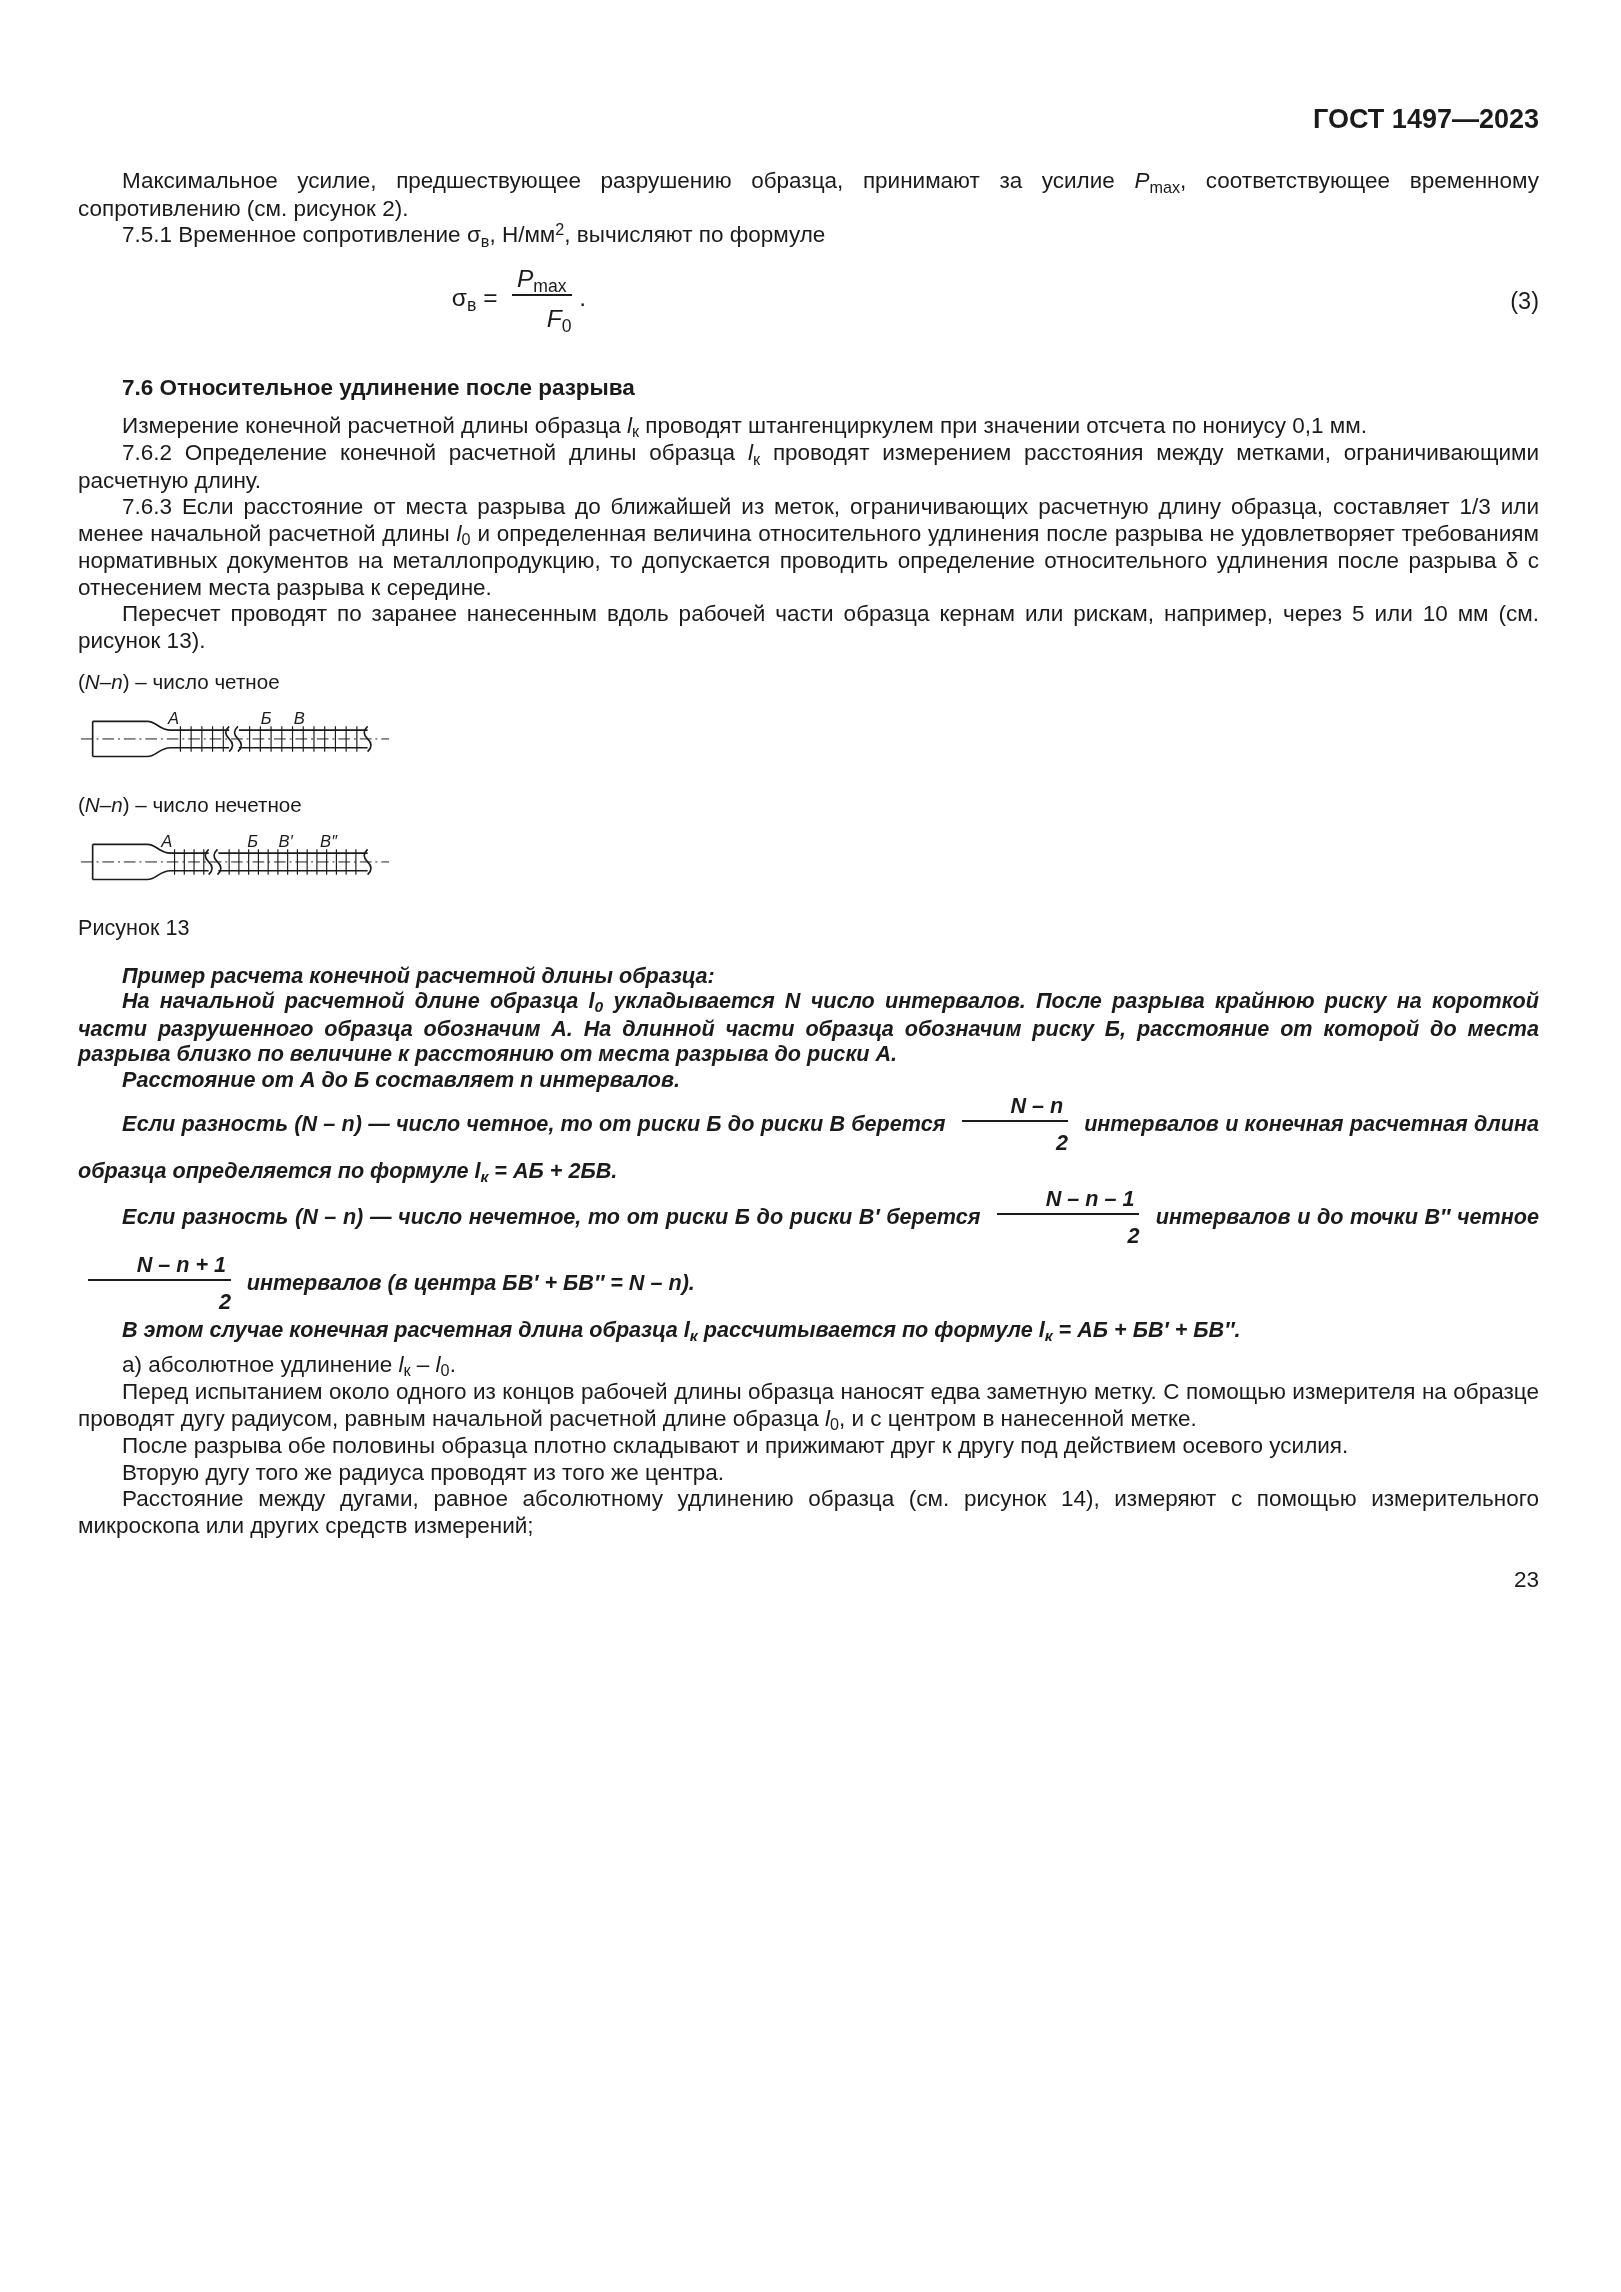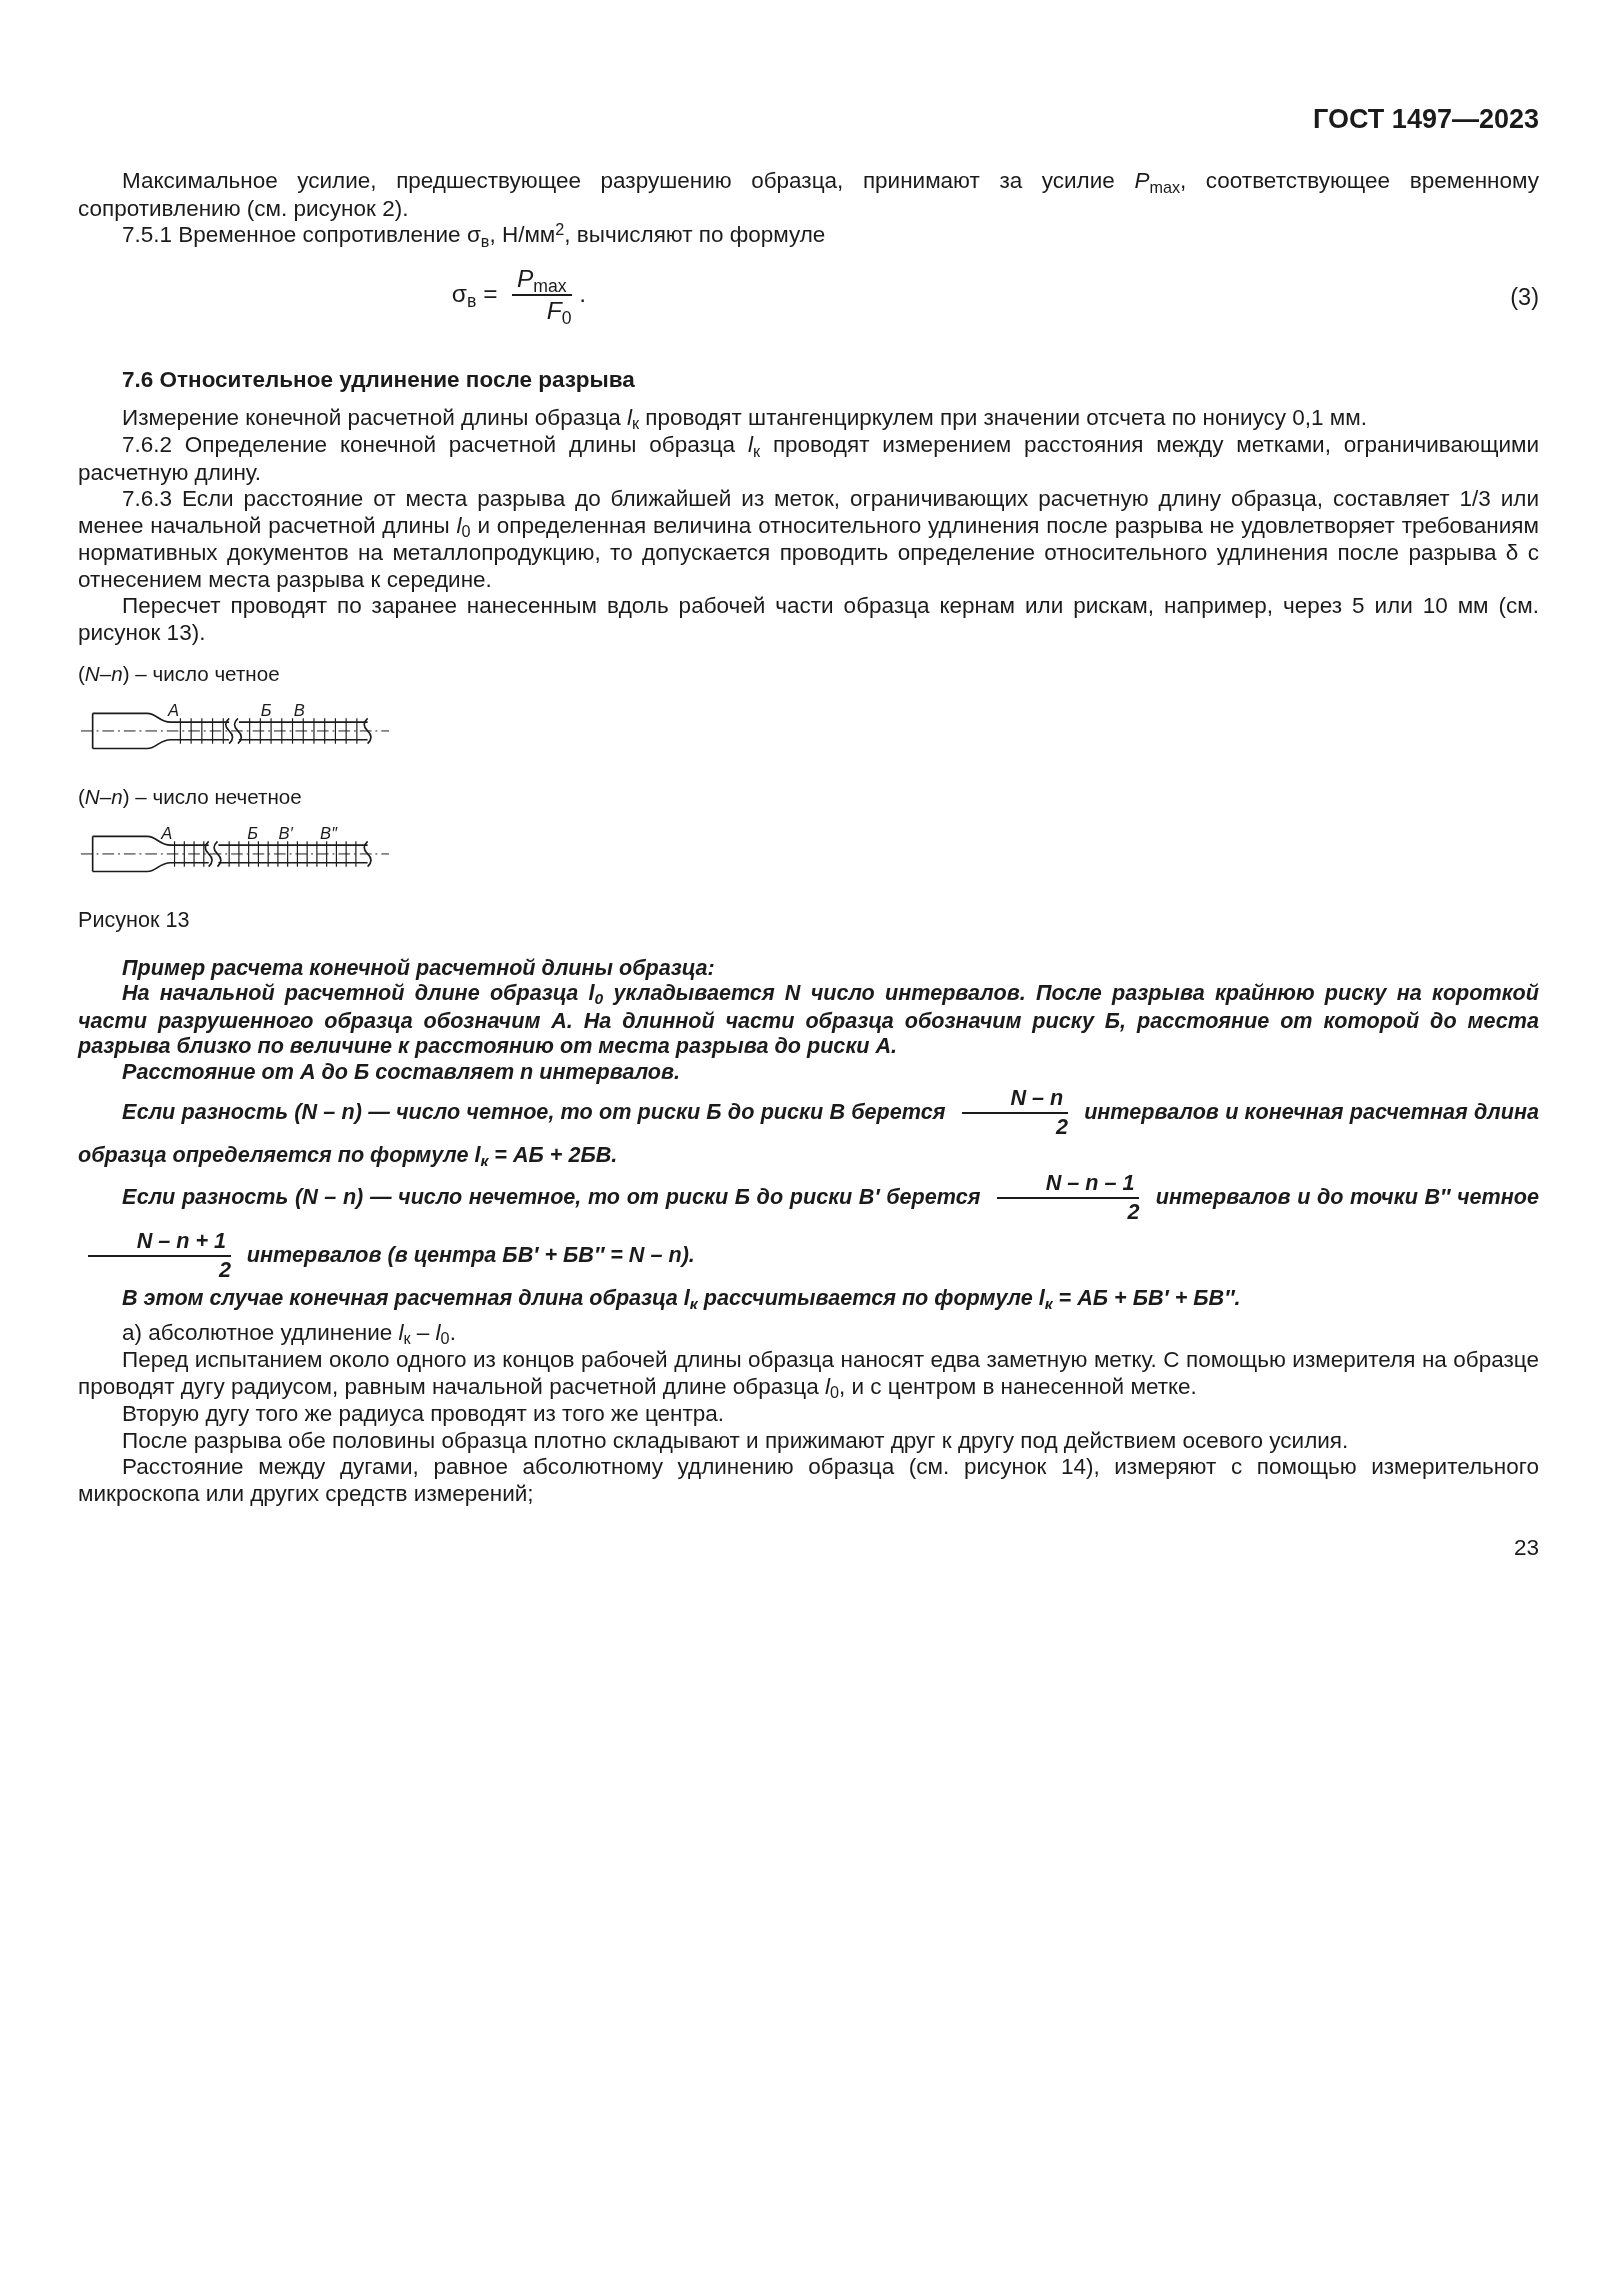--- a/index.html
+++ b/index.html
@@ -14,21 +14,21 @@
   sub { font-size:72%; vertical-align:baseline; position:relative; top:0.28em; }
   sup { font-size:72%; vertical-align:baseline; position:relative; top:-0.45em; }
   i, .it { font-style:italic; }
 
   
   .formula-row { position:relative; padding:15.7px 0 19.6px; }
   .formula-center { width:882px; text-align:center; font-size:24.5px; }
   .formula-number { position:absolute; right:0; top:50%; transform:translateY(-50%); font-size:23.5px; }
   .frac { display:inline-block; vertical-align:middle; text-align:right; margin:0 7.8px; line-height:1.15; }
   .frac .fn { display:block; border-bottom:2px solid #1b1b1b; padding:0 4.9px 1px; }
-  .frac .fd { display:block; padding-top:1px; }
+  .frac .fd { display:block; padding-top:9px; }
 
   h2.sect { font-size:22.5px; font-weight:bold; margin:21.6px 0 11.8px; text-indent:44px; }
 
   
   .fig-wrap { width:882px; margin:15.7px 0 7.8px; }
   .fig-label { font-size:20.6px; margin:7.8px 0 3.9px; }
   .fig-label.second { margin-top:13.7px; }
   .fig-caption { font-size:21.6px; margin-top:11.8px; }
   svg.spec { display:inline-block; }
 
@@ -154,20 +154,20 @@
         <span class="fn">N – n + 1</span>
         <span class="fd">2</span>
       </span>
       <span>интервалов (в центра БВ′ + БВ″ = N – n).</span>
     </p>
     <p>В этом случае конечная расчетная длина образца <i>l</i><sub>к</sub> рассчитывается по формуле <i>l</i><sub>к</sub> = АБ + БВ′ + БВ″.</p>
   </div>
 
   <p class="body">а) абсолютное удлинение <i>l</i><sub>к</sub> – <i>l</i><sub>0</sub>.</p>
   <p class="body">Перед испытанием около одного из концов рабочей длины образца наносят едва заметную метку. С помощью измерителя на образце проводят дугу радиусом, равным начальной расчетной длине образца <i>l</i><sub>0</sub>, и с центром в нанесенной метке.</p>
+  <p class="body">После разрыва обе половины образца плотно складывают и прижимают друг к другу под действием осевого усилия.</p>
   <p class="body">Вторую дугу того же радиуса проводят из того же центра.</p>
-  <p class="body">После разрыва обе половины образца плотно складывают и прижимают друг к другу под действием осевого усилия.</p>
   <p class="body">Расстояние между дугами, равное абсолютному удлинению образца (см. рисунок 14), измеряют с помощью измерительного микроскопа или других средств измерений;</p>
 
   <div class="pageno">23</div>
 
 </div>
 
 
 </body></html>

